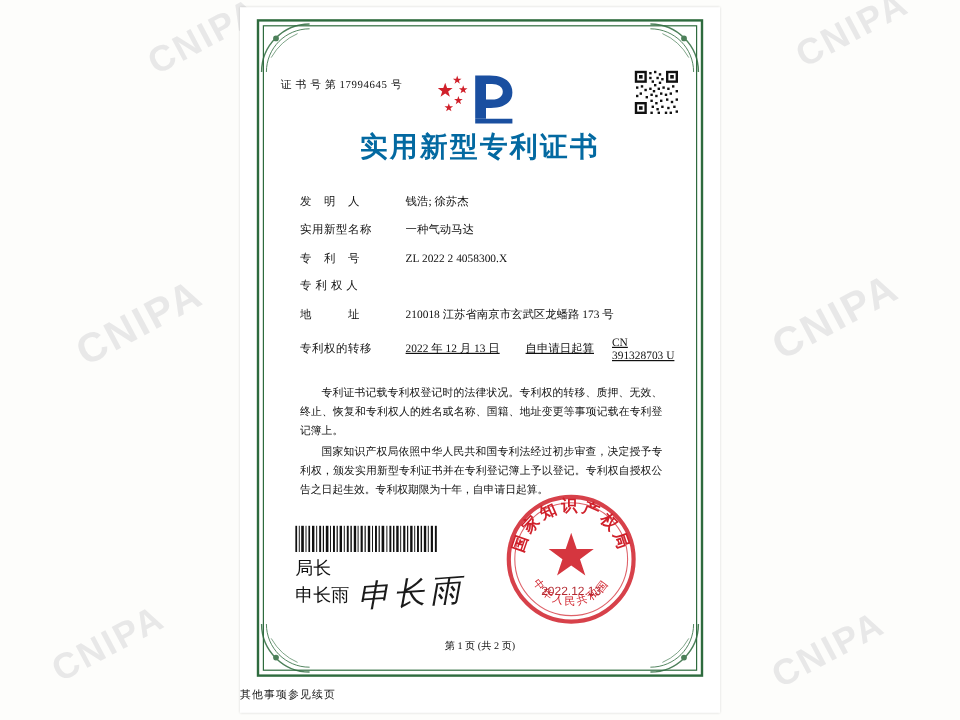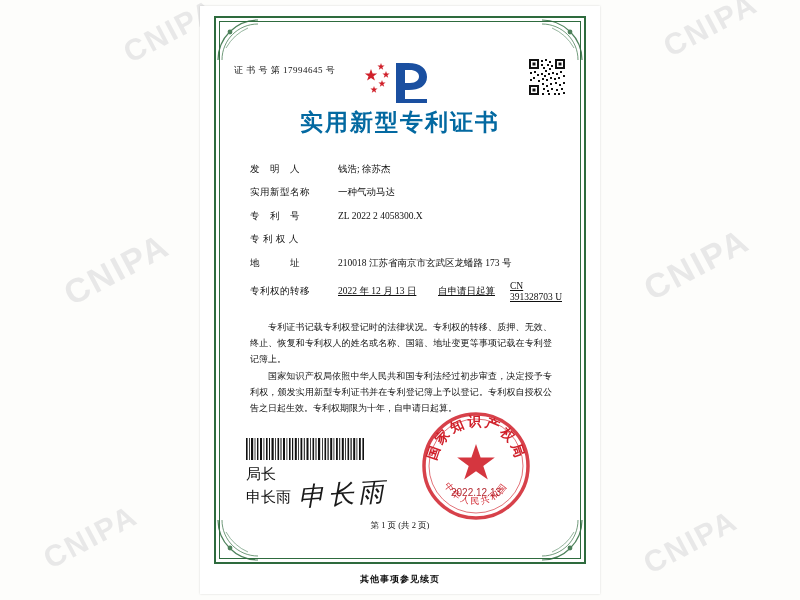--- a/index.html
+++ b/index.html
@@ -180,37 +180,35 @@
     position: absolute;
     right: 34px;
     bottom: 26px;
     width: 112px;
     height: 112px;
   }
   .seal svg { display: block; }
 
   .page-num {
     position: absolute;
-    bottom: 16px;
+    bottom: 3px;
     left: 0;
     right: 0;
     text-align: center;
     font-size: 8.5px;
     color: #111;
   }
   .footer-note {
     position: absolute;
     bottom: 8px;
     left: 0;
     right: 0;
-    text-align: center;
     font-size: 9px;
     color: #111;
     letter-spacing: 1px;
-    font-weight: bold;
   }
 </style>
 </head>
 <body>
 
 <div class="page">
 
   <div class="wm wm-1">CNIPA</div>
   <div class="wm wm-2">CNIPA</div>
   <div class="wm wm-3">CNIPA</div>

